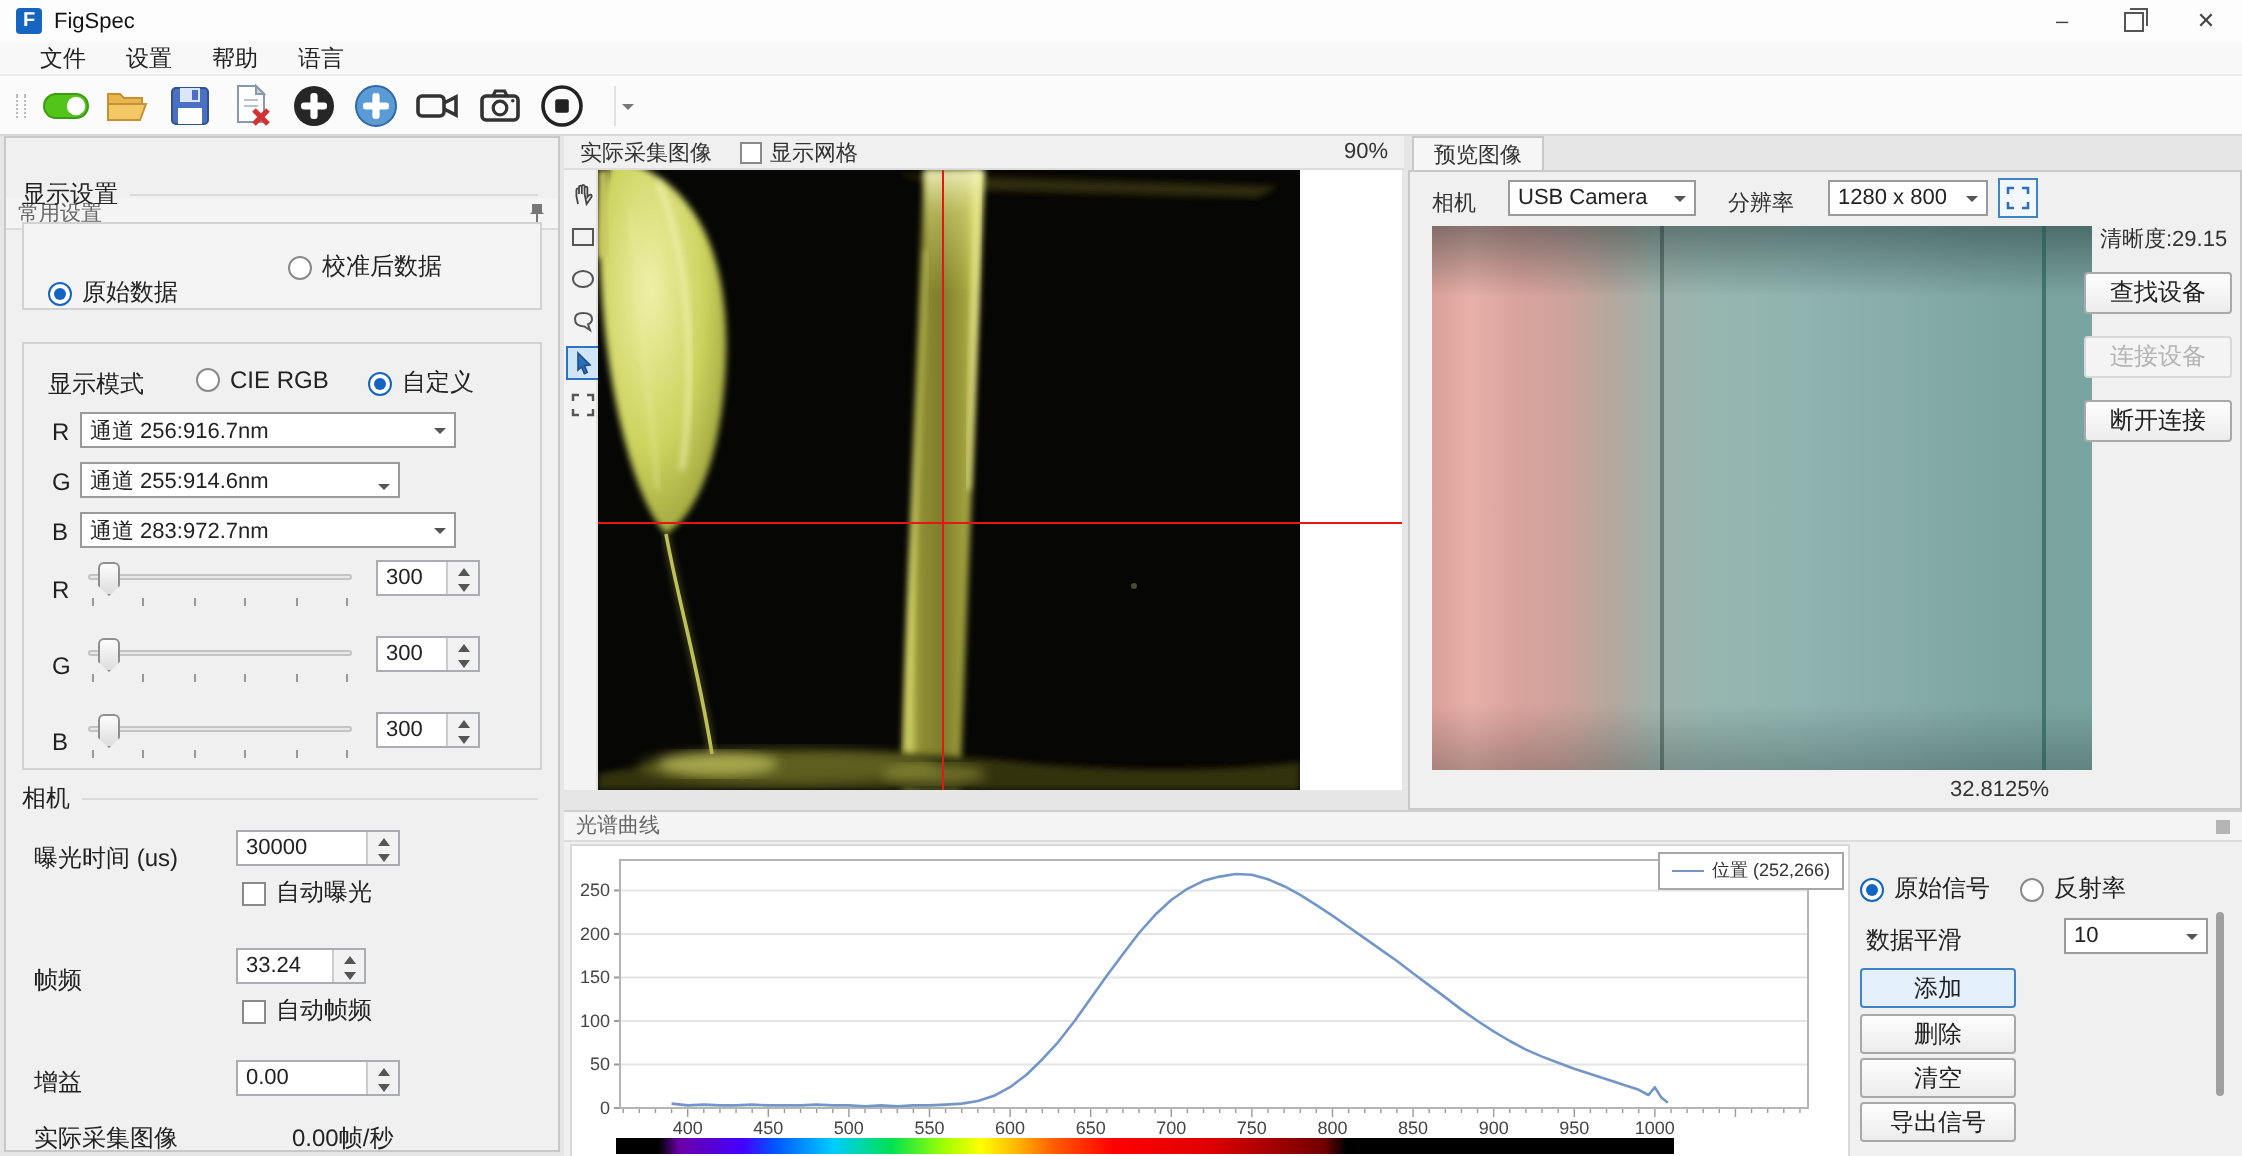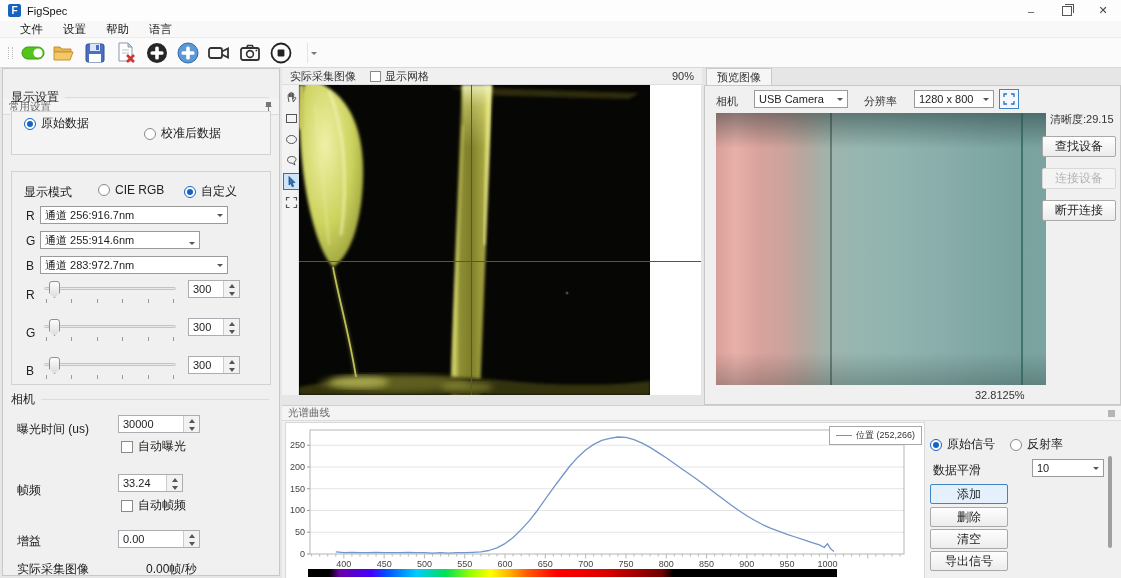--- a/index.html
+++ b/index.html
@@ -180,21 +180,21 @@
           <path d="M2,1 h5 v4 l1,1 H1 l1,-1 Z" fill="#777"></path>
           <line x1="4.5" y1="6" x2="4.5" y2="10.5" stroke="#777"></line>
         </svg>
     </div>
 
     <div class="titlerow" style="left:8px;top:20px;width:258px;">
       <span>显示设置</span>
         <span class="rule"></span>
     </div>
     <div class="gbox" style="left:8px;top:42px;width:260px;height:44px;background:#f4f4f4;">
-      <span class="radio checked" style="position:absolute;left:12px;top:3px;justify-content:center;">
+      <span class="radio checked" style="position:absolute;left:12px;top:26px;justify-content:center;">
           <span class="dot"></span>
           <span>原始数据</span>
         </span>
       <span class="radio" style="position:absolute;left:132px;top:13px;">
           <span class="dot"></span>
           <span>校准后数据</span>
         </span>
     </div>
 
     <div class="gbox" style="left:8px;top:102px;width:260px;height:214px;">

